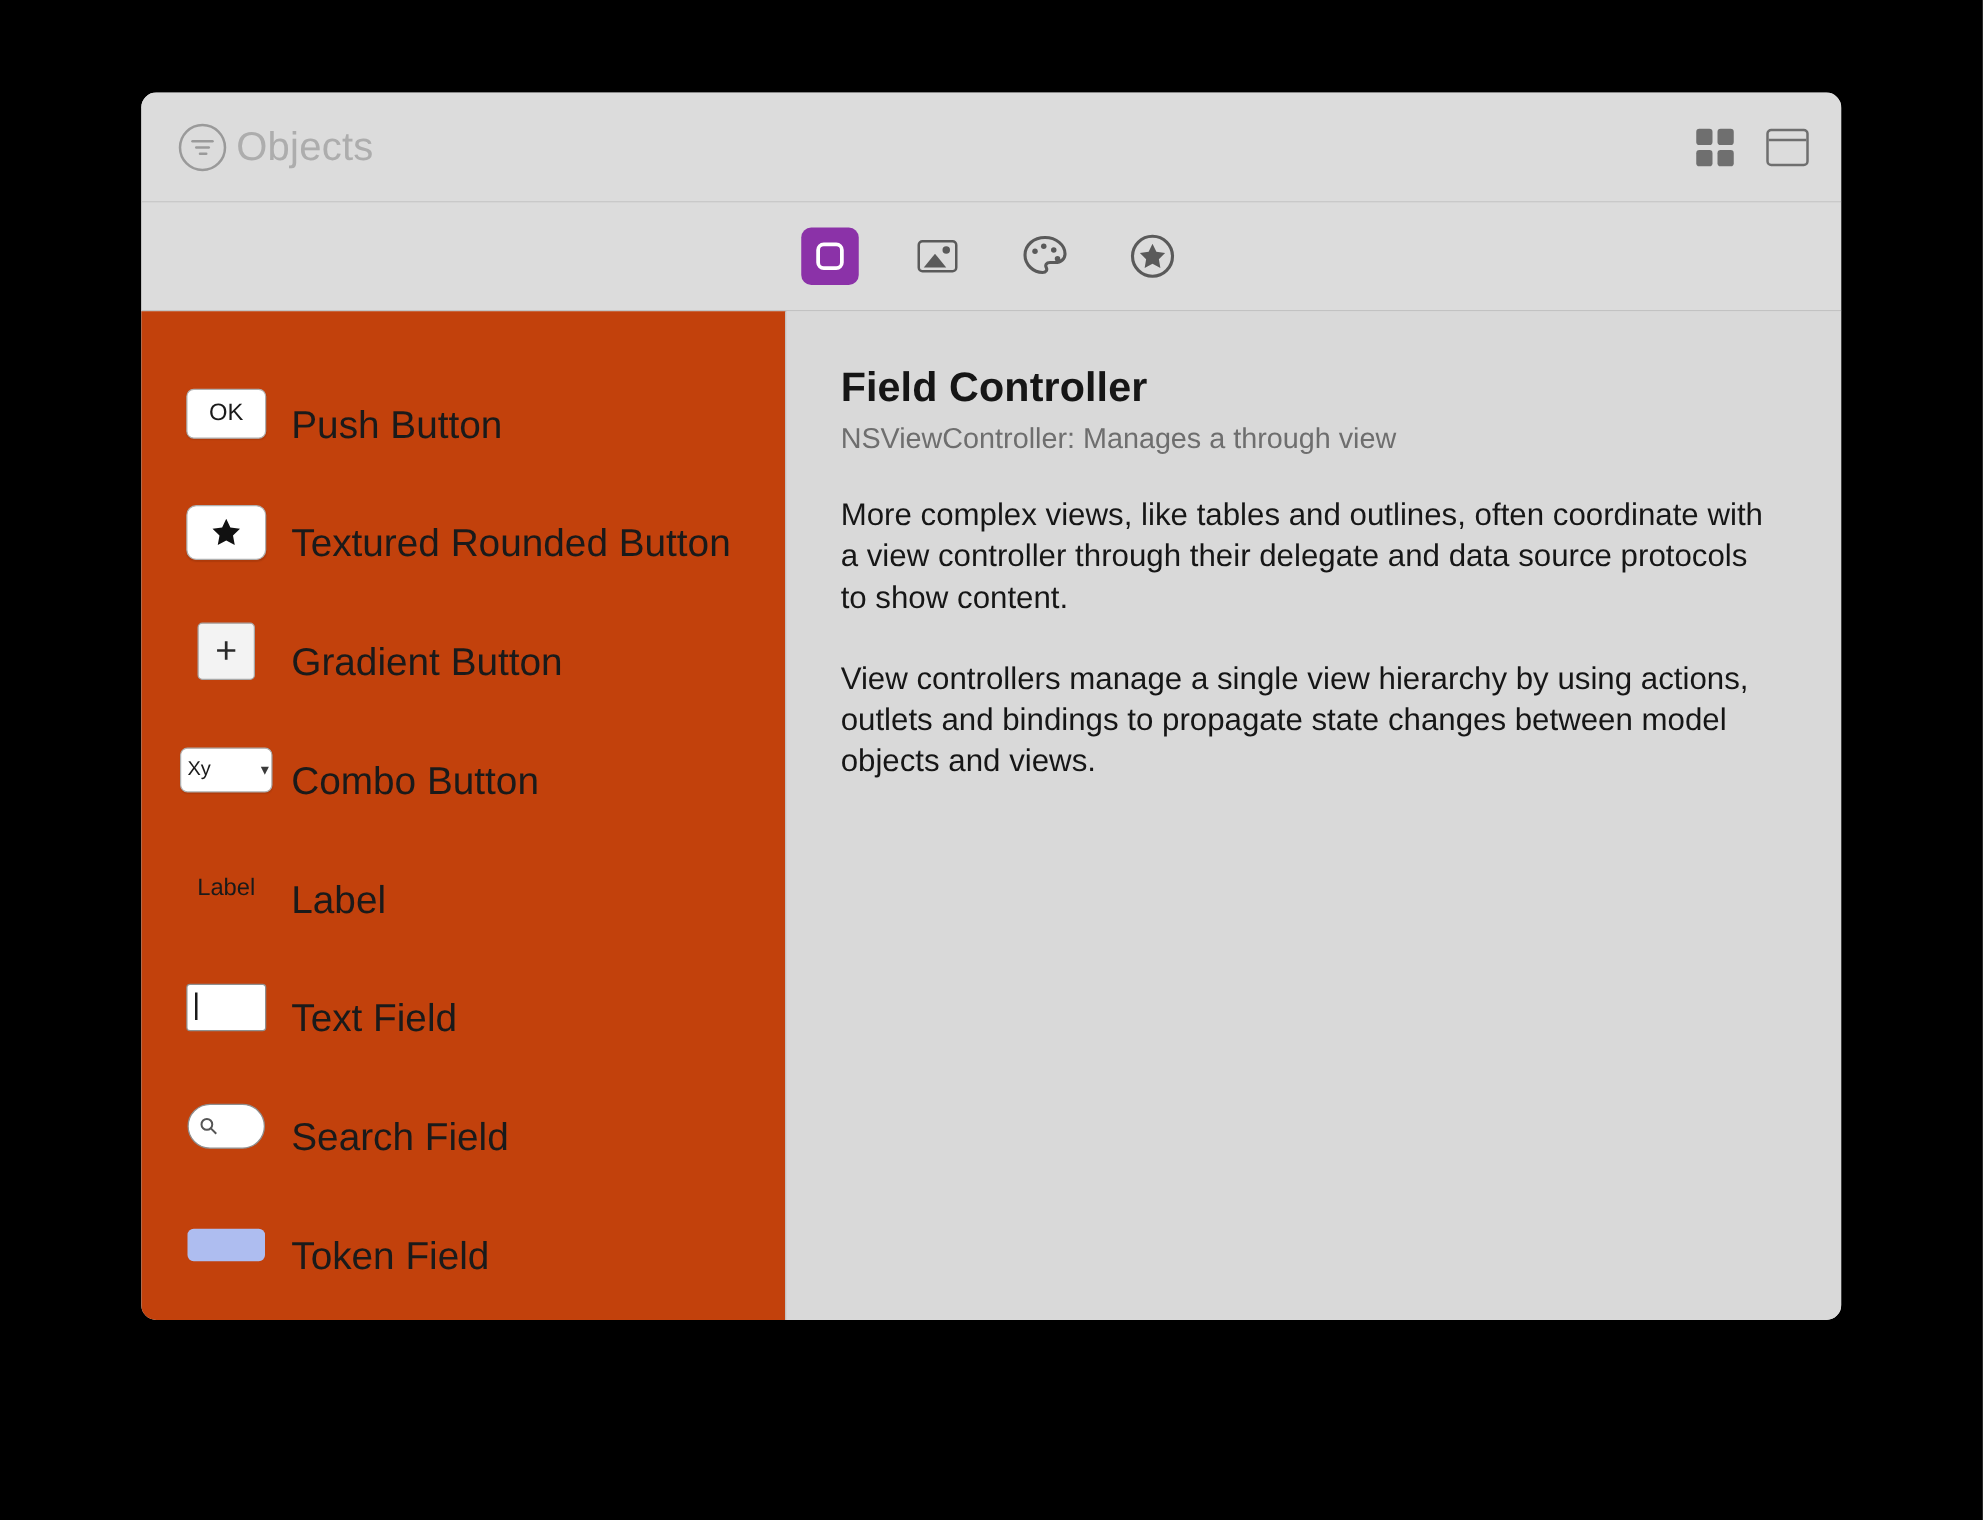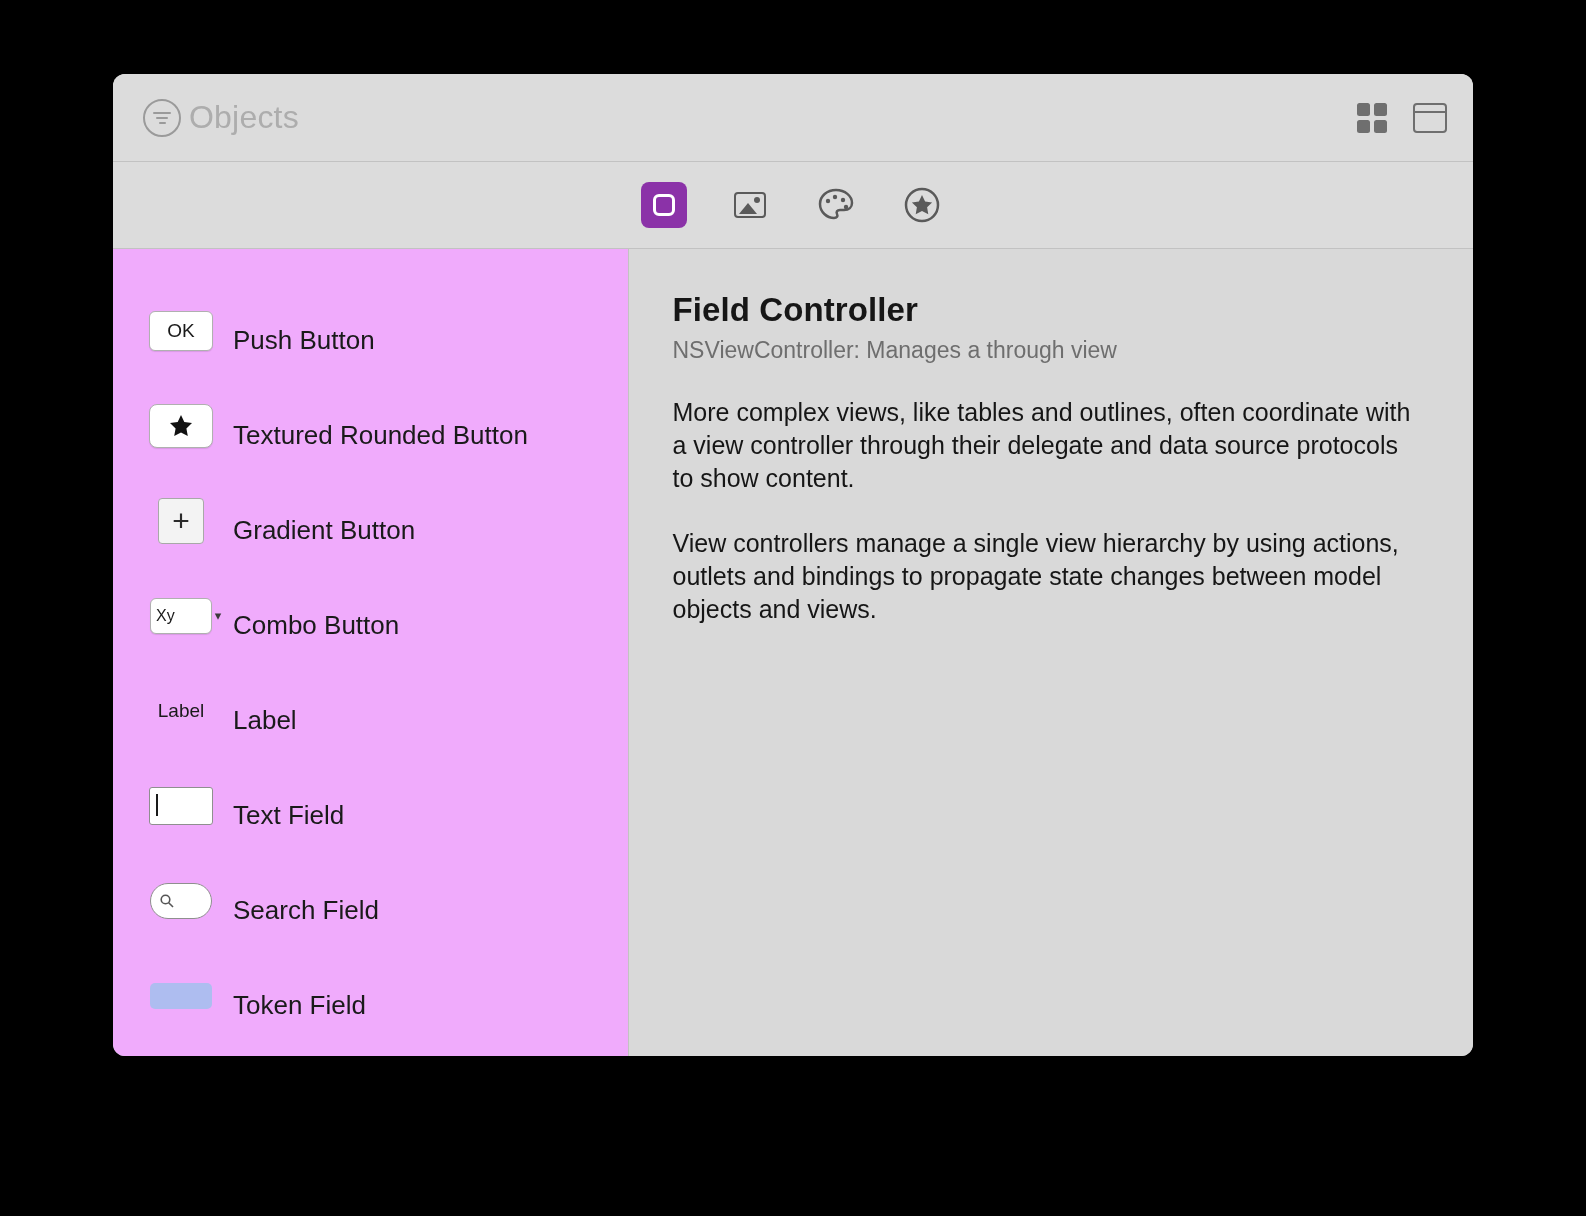--- a/index.html
+++ b/index.html
@@ -173,21 +173,21 @@
   .palette-icon svg, .star-icon svg { display: block; }
 
   
   .body {
     flex: 1 1 auto;
     display: flex;
     min-height: 0;
   }
   .list-pane {
     width: 536px;
-    background: #f0abfc;
+    background: #c2410c;
     border-right: 1px solid #c2c2c2;
     padding: 34px 0 0 0;
     box-sizing: border-box;
     overflow: hidden;
   }
   .obj-row {
     display: flex;
     align-items: center;
     height: 95px;
     padding-left: 36px;
@@ -195,21 +195,21 @@
   }
   .obj-thumb {
     width: 64px;
     display: flex;
     align-items: center;
     justify-content: center;
     flex: 0 0 auto;
   }
   .obj-label {
     margin-left: 20px;
-    font-size: 26px;
+    font-size: 31px;
     color: #1a1a1a;
     margin-top: 19px;
   }
 
   
   .th-push {
     width: 62px; height: 38px;
     background: #ffffff;
     border: 1px solid #b0b0b0;
     border-radius: 6px;
@@ -227,21 +227,21 @@
   }
   .th-gradient {
     width: 44px; height: 44px;
     background: #f3f3f3;
     border: 1px solid #a8a8a8;
     border-radius: 4px;
     display: flex; align-items: center; justify-content: center;
     font-size: 30px; color: #2a2a2a; line-height: 1;
   }
   .th-combo {
-    width: 62px; height: 36px;
+    width: 74px; height: 36px;
     background: #ffffff;
     border: 1px solid #b0b0b0;
     border-radius: 6px;
     display: flex; align-items: center; justify-content: space-between;
     padding: 0 5px;
     box-sizing: border-box;
     font-size: 16px; color: #1a1a1a;
     box-shadow: 0 1px 1px rgba(0,0,0,0.10);
     gap: 40px;
   }

